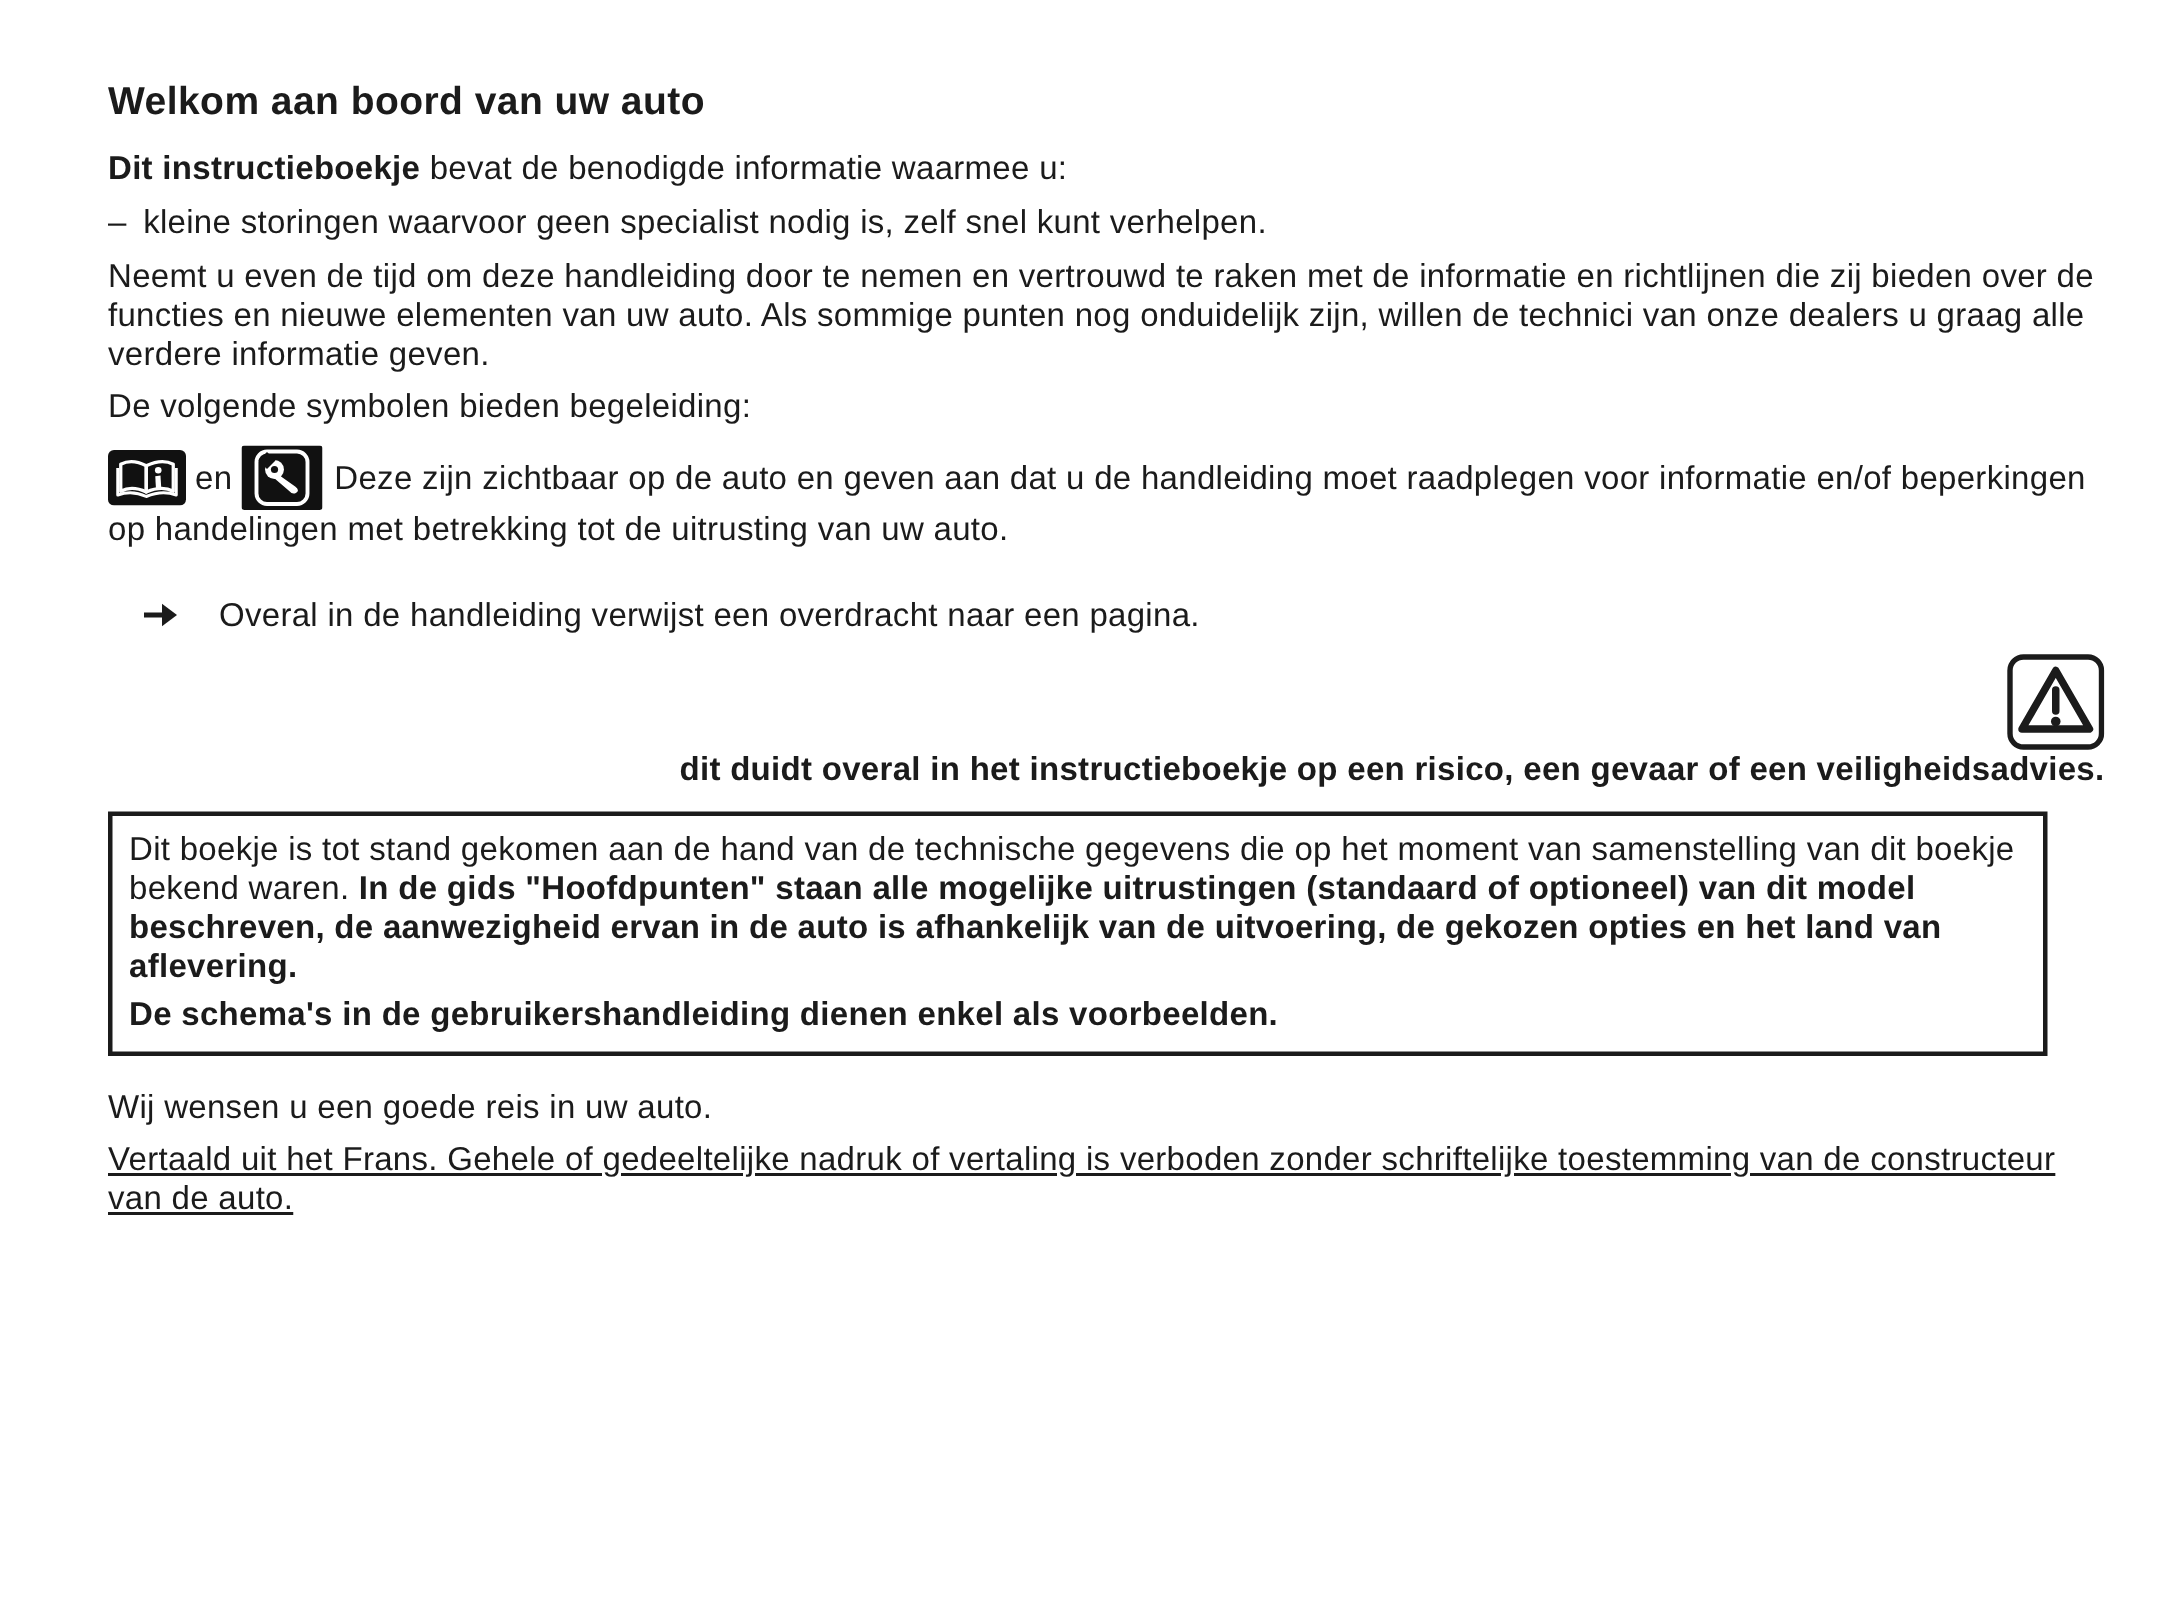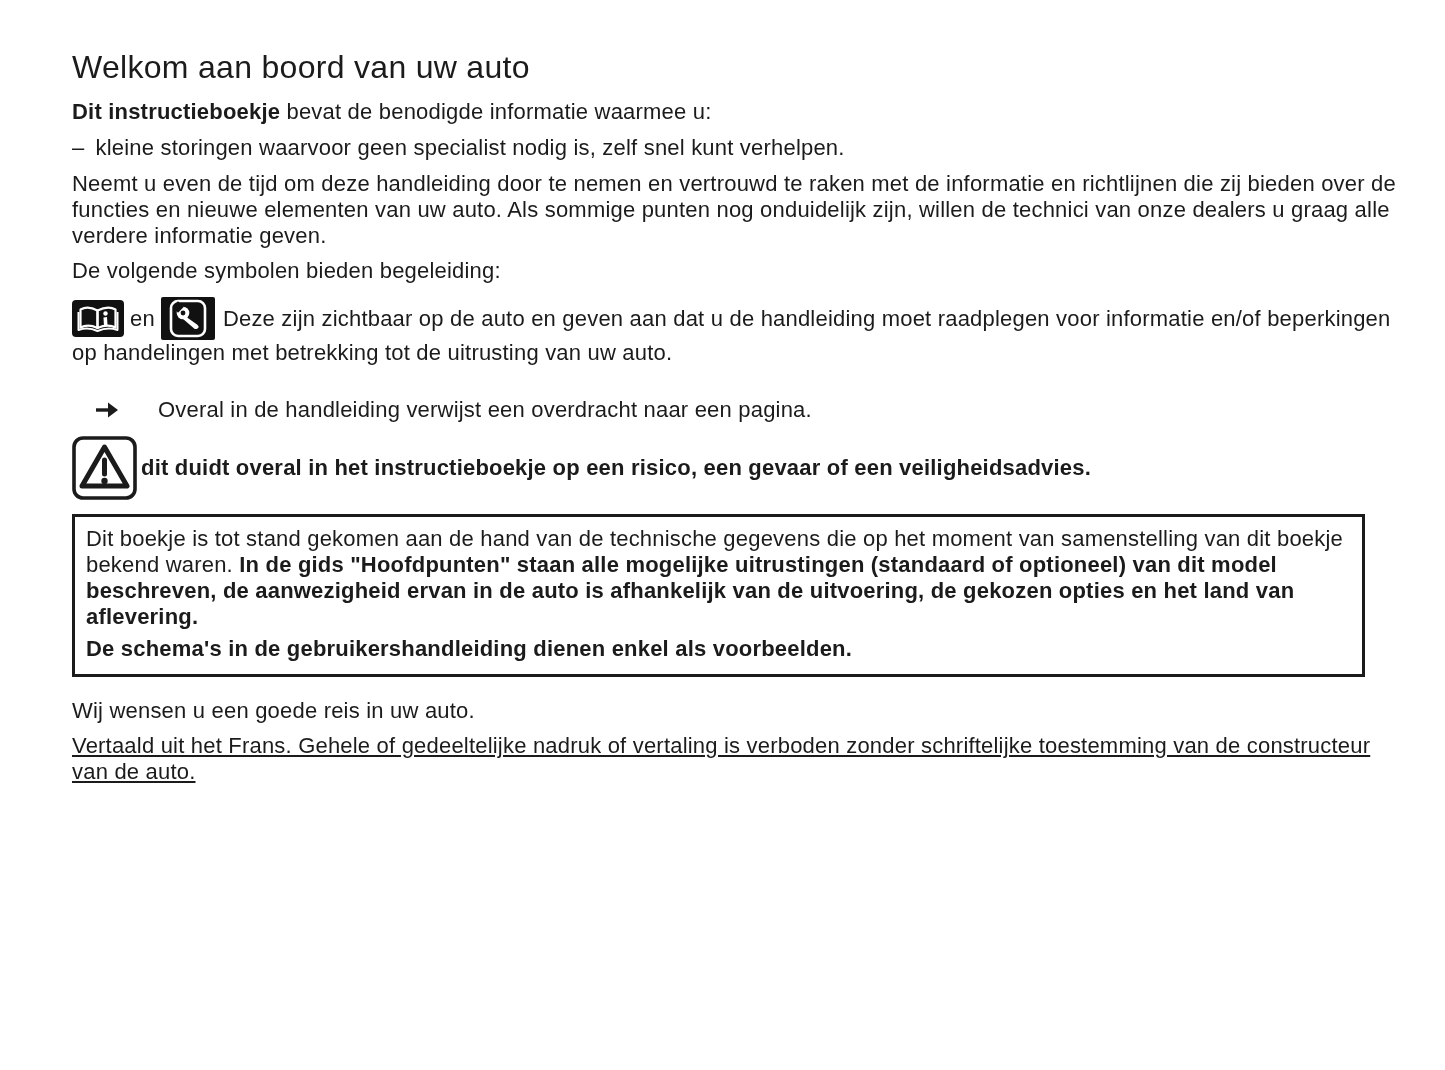--- a/index.html
+++ b/index.html
@@ -14,23 +14,23 @@
     font-family: "Liberation Sans", "DejaVu Sans", sans-serif;
     font-size: 22px;
     line-height: 26px;
     letter-spacing: 0.2px;
     overflow: hidden;
   }
   .page {
     padding: 50px 42px 0 72px;
   }
   h1.title {
-    font-size: 32px;
+    font-size: 26px;
     line-height: 34px;
-    font-weight: 400;
+    font-weight: 700;
     margin: 0 0 15px 0;
     letter-spacing: 0.3px;
   }
   p { margin: 0; }
   .intro { margin-bottom: 10px; }
   .bold { font-weight: 700; }
   ul.bullets {
     list-style: none;
     margin: 0;
     padding: 0;
@@ -40,27 +40,27 @@
   .read-paragraph { margin-top: 10px; }
   .symbols-intro { margin-top: 9px; }
   .symbols-paragraph { margin-top: 13px; }
   .symbols-paragraph .icon-book { vertical-align: -11px; margin-right: 6px; }
   .symbols-paragraph .icon-wrench { vertical-align: -14px; margin: 0 8px 0 6px; }
   .arrow-row {
     margin-top: 31px;
     display: flex;
     align-items: center;
     padding-left: 23px;
-    gap: 12px;
   }
   .arrow-row .arrow-icon { margin-right: 27px; flex: 0 0 auto; }
   .warning-row {
     margin-top: 13px;
     display: flex;
-    align-items: center;
+    align-items: flex-end;
+    flex-direction: column;
   }
   .warning-row .warning-text {
     font-weight: 700;
     margin-left: 4px;
     padding-bottom: 1px;
   }
   .notice-box {
     margin-top: 14px;
     width: 1276px;
     border: 3px solid #1b1b1b;

